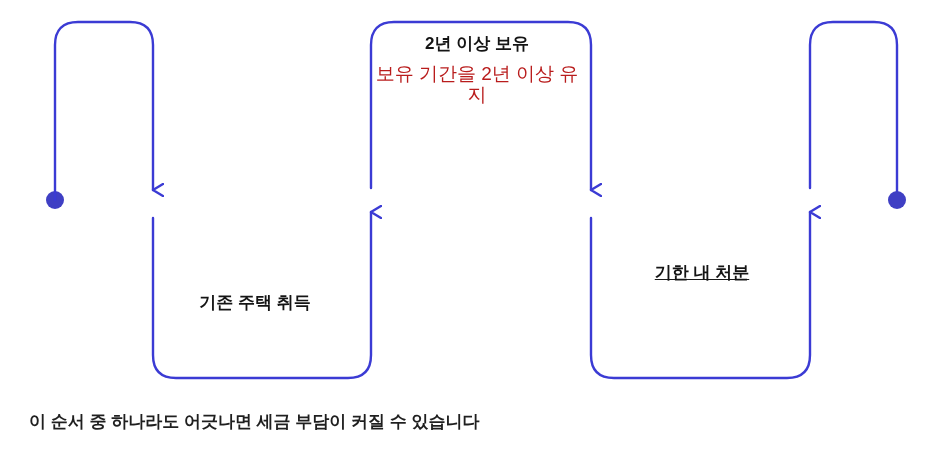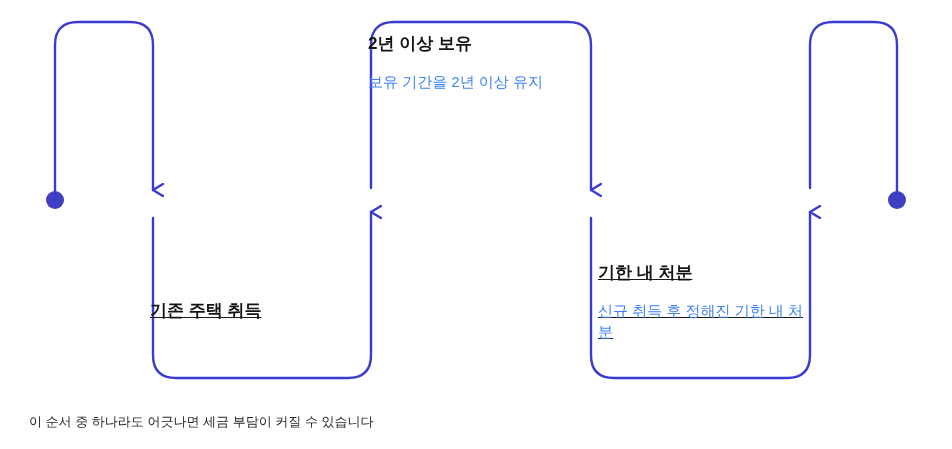--- a/index.html
+++ b/index.html
@@ -16,65 +16,65 @@
   }
   #canvas {
     position: absolute;
     left: 0;
     top: 0;
     width: 952px;
     height: 449px;
   }
   .label-block {
     position: absolute;
-    text-align: left;
+    text-align: center;
     color: #1a1a1a;
   }
   .label-title {
     font-size: 17px;
     font-weight: bold;
     line-height: 22px;
     color: #141414;
     white-space: nowrap;
   }
   .label-desc {
-    font-size: 15px;
+    font-size: 19px;
     font-weight: normal;
     line-height: 21px;
-    color: #3b82f6;
-    margin-top: 16px;
+    color: #b91c1c;
+    margin-top: 8px;
   }
   
   #step-1 {
     left: 150px;
-    top: 300px;
+    top: 292px;
     width: 210px;
-    text-decoration: underline;
   }
   
   #step-2 {
     left: 368px;
     top: 33px;
     width: 218px;
   }
   
   #step-3 {
     left: 598px;
     top: 262px;
     width: 208px;
     text-decoration: underline;
   }
   #footnote {
     position: absolute;
     left: 29px;
     top: 411px;
-    font-size: 13px;
+    font-size: 17px;
     color: #1f1f1f;
     line-height: 22px;
     white-space: nowrap;
+    font-weight: bold;
   }
 </style>
 </head>
 <body>
 
 <svg id="canvas" viewBox="0 0 952 449">
   <defs>
     <marker id="arrow-down" markerWidth="14" markerHeight="14" refX="7" refY="11" orient="auto" markerUnits="userSpaceOnUse">
       <path d="M1,1 L7,11 L13,1" fill="none" stroke="#3b3bd4" stroke-width="2.4" stroke-linecap="round" stroke-linejoin="round"></path>
     </marker>
@@ -102,16 +102,15 @@
   <div class="label-title">기존 주택 취득</div>
 </div>
 
 <div class="label-block" id="step-2">
   <div class="label-title">2년 이상 보유</div>
   <div class="label-desc">보유 기간을 2년 이상 유지</div>
 </div>
 
 <div class="label-block" id="step-3">
   <div class="label-title">기한 내 처분</div>
-  <div class="label-desc">신규 취득 후 정해진 기한 내 처분</div>
 </div>
 
 <div id="footnote">이 순서 중 하나라도 어긋나면 세금 부담이 커질 수 있습니다</div>
 
 </body></html>

